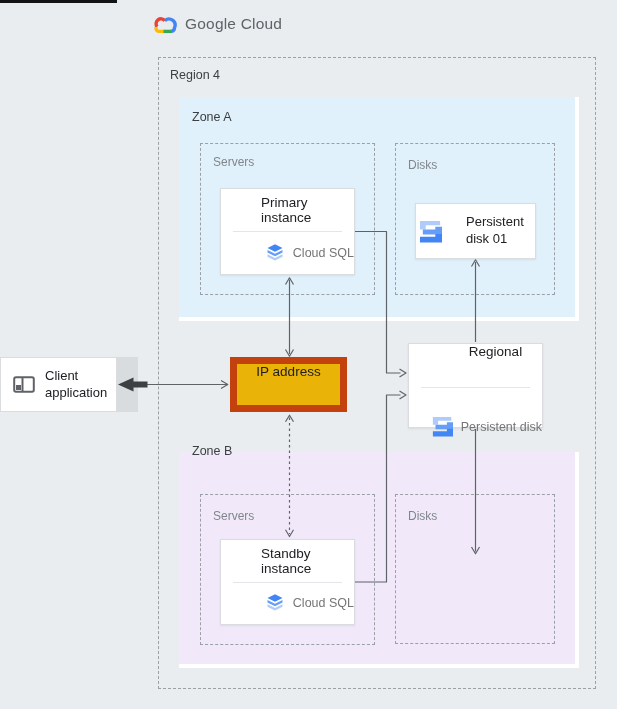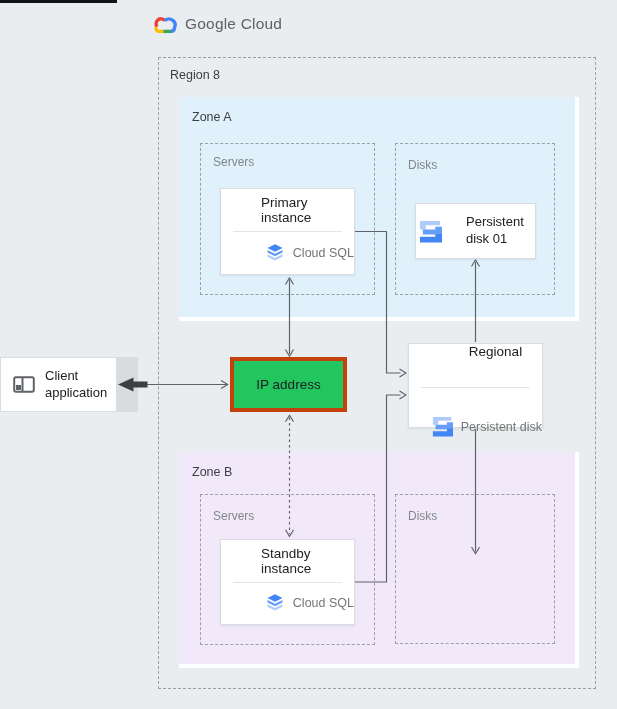--- a/index.html
+++ b/index.html
@@ -22,21 +22,21 @@
   
   .region{left:158px;top:57px;width:438px;height:632px;border:1px dashed #9AA0A6;box-sizing:border-box;}
   .group-label{font-size:12.5px;color:#3C4043;}
   .soft-label{font-size:12px;color:#80868B;}
   .region-label{left:170px;top:68px;}
   
   .zone{box-sizing:content-box;border-right:4px solid #fff;border-bottom:4px solid #fff;}
   .zone-a{left:179px;top:97px;width:396px;height:220px;background:#E1F1FC;}
   .zone-b{left:179px;top:452px;width:396px;height:212px;background:#F1E9FA;}
   .zone-a-label{left:192px;top:110px;}
-  .zone-b-label{left:192px;top:465px;}
+  .zone-b-label{left:192px;top:444px;}
   
   .subgroup{border:1px dashed #9AA0A6;box-sizing:border-box;}
   .servers-a{left:200px;top:143px;width:175px;height:152px;}
   .disks-a{left:395px;top:143px;width:160px;height:152px;}
   .servers-b{left:200px;top:494px;width:175px;height:151px;}
   .disks-b{left:395px;top:494px;width:160px;height:150px;}
   .servers-a-label{left:213px;top:155px;}
   .disks-a-label{left:408px;top:158px;}
   .servers-b-label{left:213px;top:509px;}
   .disks-b-label{left:408px;top:509px;}
@@ -67,22 +67,22 @@
   .disk-label{width:66px;}
   
   .client-card{
     left:0;top:357px;width:117px;height:55px;background:#fff;border:1px solid #DADCE0;
     box-sizing:border-box;display:flex;align-items:center;gap:10px;padding-left:12px;
   }
   .client-tab{left:117px;top:357px;width:21px;height:55px;background:#D8DCDF;}
   .client-label{font-size:13px;color:#202124;line-height:1.3;width:70px;}
   
   .ip-box{
-    left:230px;top:357px;width:117px;height:55px;background:#22c55e;border:4px solid #c2410c;
-    box-sizing:border-box;display:flex;align-items:center;justify-content:center;
+    left:230px;top:357px;width:117px;height:55px;background:#eab308;border:7px solid #c2410c;
+    box-sizing:border-box;display:flex;justify-content:center;
     font-size:13.5px;color:#202124;
   }
   .overlay{left:0;top:0;pointer-events:none;}
   .icon-box{flex:0 0 auto;display:flex;}
 </style>
 </head>
 <body>
 
 <div id="canvas">
 
@@ -94,21 +94,21 @@
         <path d="M4.7,10.6 A4.3,4.3 0 0 1 11.9,5.0" fill="none" stroke="#EA4335" stroke-width="3.1"></path>
         <path d="M11.9,5.0 A5.6,5.6 0 0 1 20.8,11.4 Q20.8,14.9 17.4,14.9" fill="none" stroke="#4285F4" stroke-width="3.1"></path>
         <path d="M17.6,14.9 L10.3,14.9" fill="none" stroke="#34A853" stroke-width="3.1"></path>
         <path d="M10.5,14.9 H7.0 Q3.4,14.9 3.7,10.9" fill="none" stroke="#FBBC04" stroke-width="3.1"></path>
       </svg>
     </span>
     <span class="logo-text">Google Cloud</span>
   </div>
 
   <div class="abs region"></div>
-  <div class="abs group-label region-label">Region 8</div>
+  <div class="abs group-label region-label">Region 4</div>
 
   <div class="abs zone zone-a"></div>
   <div class="abs group-label zone-a-label">Zone A</div>
   <div class="abs subgroup servers-a"></div>
   <div class="abs soft-label servers-a-label">Servers</div>
   <div class="abs subgroup disks-a"></div>
   <div class="abs soft-label disks-a-label">Disks</div>
 
   <div class="abs card instance-card primary-card">
     <div class="card-title">Primary instance</div>

